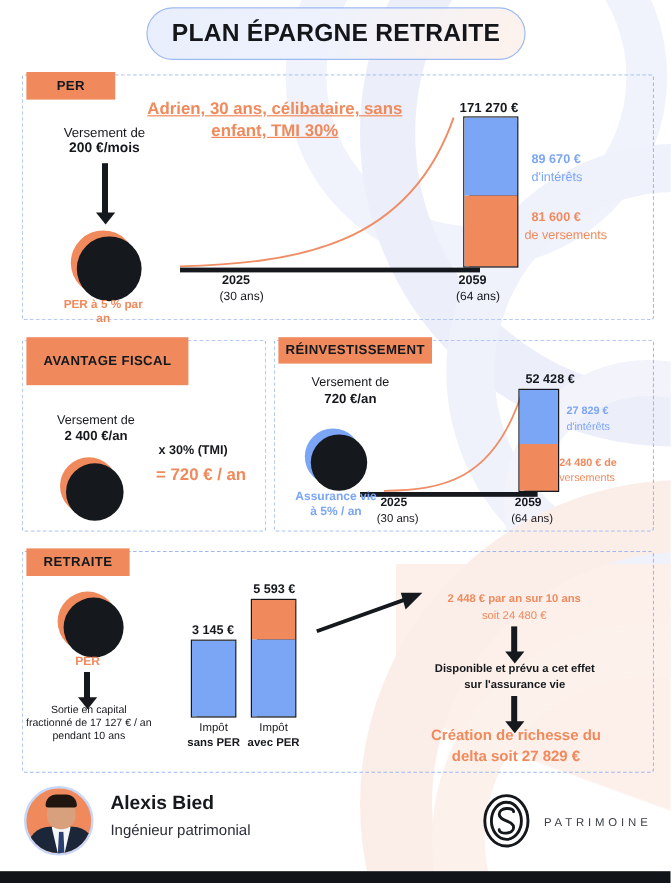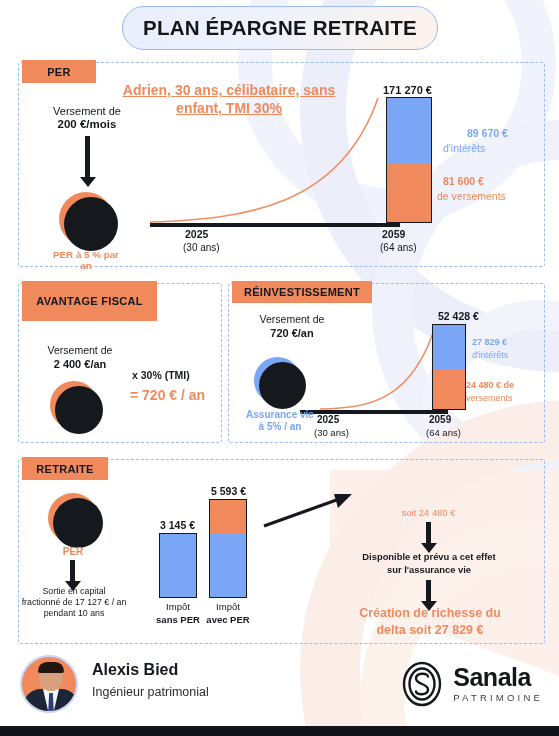--- a/index.html
+++ b/index.html
@@ -41,21 +41,21 @@
   .sect-reinv{left:228px;top:283px;width:317px;height:160px;}
   .sect-retr{left:18px;top:459px;width:527px;height:185px;}
 
   .tag{
     position:absolute;background:#f08a5d;color:#15181c;
     font-size:11px;font-weight:700;letter-spacing:.3px;
     display:flex;align-items:center;justify-content:center;z-index:4;
   }
   .tag-per{left:22px;top:60px;width:74px;height:23px;}
   .tag-fisc{left:22px;top:281px;width:135px;height:40px;}
-  .tag-reinv{left:232px;top:281px;width:140px;height:22px;}
+  .tag-reinv{left:232px;top:281px;width:128px;height:22px;}
   .tag-retr{left:22px;top:457px;width:86px;height:23px;}
 
   .lbl{position:absolute;z-index:4;line-height:1.28;}
   .dark{color:#15181c;}
   .orange{color:#f08a5d;}
   .blue{color:#7ba5f5;}
   .b{font-weight:700;}
   .c{text-align:center;}
 
   
@@ -146,21 +146,21 @@
   <div class="lbl dark b" style="left:382px;top:228px;font-size:10.5px;">2059</div>
   <div class="lbl dark" style="left:380px;top:242px;font-size:10px;">(64 ans)</div>
 
   <div class="lbl dark b" style="left:383px;top:83px;font-size:11px;">171 270 €</div>
 
   <div class="bar" style="left:386px;top:97px;width:46px;height:126px;">
     <div class="seg-b" style="height:52.4%;"></div>
     <div class="seg-o" style="height:47.6%;"></div>
   </div>
 
-  <div class="lbl blue b" style="left:443px;top:127px;font-size:10.5px;margin-left:24px;">89 670 €</div>
+  <div class="lbl blue b" style="left:443px;top:127px;font-size:10.5px;">89 670 €</div>
   <div class="lbl blue" style="left:443px;top:142px;font-size:10.5px;">d'intérêts</div>
   <div class="lbl orange b" style="left:443px;top:175px;font-size:10.5px;">81 600 €</div>
   <div class="lbl orange" style="left:437px;top:190px;font-size:10.5px;">de versements</div>
 
   <div class="sect sect-fisc"></div>
   <div class="tag tag-fisc">AVANTAGE FISCAL</div>
 
   <div class="lbl dark c" style="left:20px;top:344px;width:120px;font-size:10.5px;">Versement de</div>
   <div class="lbl dark c b" style="left:20px;top:357px;width:120px;font-size:11px;">2 400 €/an</div>
 
@@ -226,20 +226,21 @@
     <div class="seg-b" style="height:65.7%;"></div>
   </div>
   <div class="lbl dark c" style="left:203px;top:601px;width:50px;font-size:9.5px;">Impôt</div>
   <div class="lbl dark c b" style="left:200px;top:614px;width:56px;font-size:9.5px;">avec PER</div>
 
   <svg class="curve" style="left:264px;top:490px;" width="96" height="44" viewBox="0 0 96 44">
     <line x1="0" y1="36" x2="78" y2="8" stroke="#15181c" stroke-width="3.2"></line>
     <polygon points="88,4 70,4 74,18" fill="#15181c"></polygon>
   </svg>
 
+  <div class="lbl orange c b" style="left:336px;top:493px;width:185px;font-size:9.4px;">2 448 € par an sur 10 ans</div>
   <div class="lbl orange c" style="left:336px;top:507px;width:185px;font-size:9.4px;">soit 24 480 €</div>
 
   <div class="arr arr-v" style="left:426px;top:522px;height:22px;"></div>
 
   <div class="lbl dark c b" style="left:334px;top:551px;width:190px;font-size:9.4px;">Disponible et prévu a cet effet</div>
   <div class="lbl dark c b" style="left:334px;top:564px;width:190px;font-size:9.4px;">sur l'assurance vie</div>
 
   <div class="arr arr-v" style="left:426px;top:580px;height:22px;"></div>
 
   <div class="lbl orange c" style="left:334px;top:605px;width:192px;font-size:12.5px;font-weight:600;">Création de richesse du</div>
@@ -256,20 +257,19 @@
     <div class="foot-name">Alexis Bied</div>
     <div class="foot-role">Ingénieur patrimonial</div>
 
     <div class="logo">
       <svg width="46" height="46" viewBox="0 0 46 46">
         <ellipse cx="23" cy="23" rx="18" ry="21" fill="none" stroke="#14171b" stroke-width="2.4"></ellipse>
         <ellipse cx="23" cy="23" rx="12.5" ry="15.5" fill="none" stroke="#14171b" stroke-width="2.4"></ellipse>
         <path d="M29,15.5 C29,11.5 17,11.5 17,17.5 C17,23.5 29,22.5 29,28.5 C29,34.5 17,34.5 17,30.5" fill="none" stroke="#14171b" stroke-width="2.4" stroke-linecap="round"></path>
       </svg>
       <div class="logo-txt">
-        <span class="logo-name">Sanala</span>
         <span class="logo-sub">PATRIMOINE</span>
       </div>
     </div>
   </div>
 
   <div class="bottombar"></div>
 </div>
 
 </body></html>

